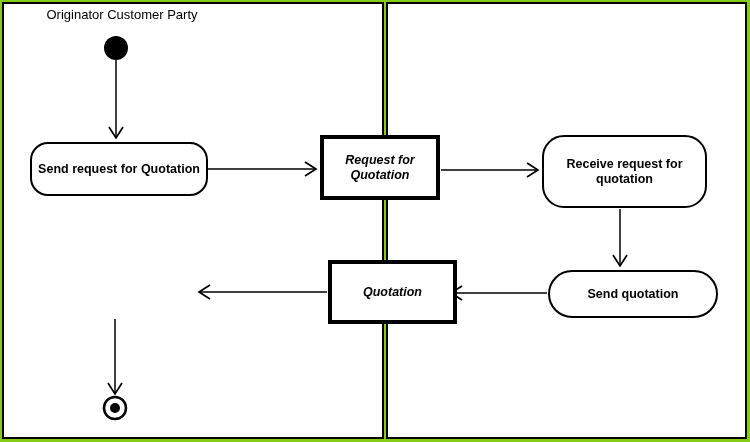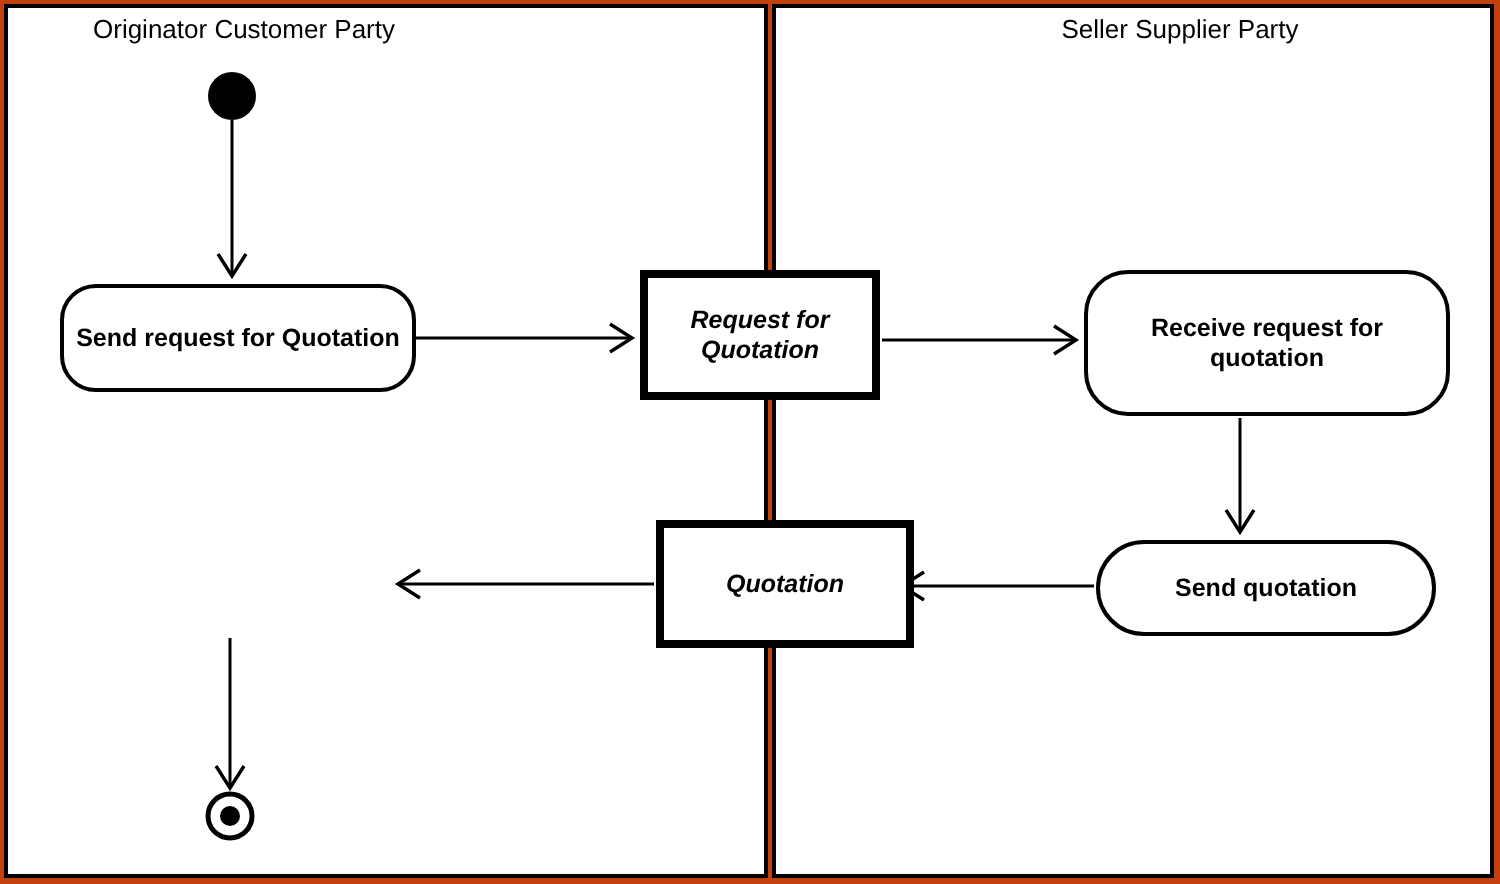--- a/index.html
+++ b/index.html
@@ -5,21 +5,21 @@
   html, body {
     margin: 0;
     padding: 0;
     background: #ffffff;
     font-family: "Liberation Sans", sans-serif;
   }
   .diagram {
     position: relative;
     width: 750px;
     height: 442px;
-    background: #c2410c;
+    background: #84cc16;
     overflow: hidden;
   }
   
   .lane {
     position: absolute;
     top: 2px;
     height: 437px;
     border: 2px solid #000000;
     box-sizing: border-box;
     background: #ffffff;
@@ -63,35 +63,34 @@
     border: 2.5px solid #000000;
   }
   .node.object {
     border: 4px solid #000000;
     font-style: italic;
   }
   .nowrap { white-space: nowrap; }
 
   .n-send-request      { left: 30px;  top: 142px; width: 178px; height: 54px; border-radius: 18px; }
   .n-request-quotation { left: 320px; top: 135px; width: 120px; height: 65px; }
-  .n-receive-request   { left: 542px; top: 135px; width: 183px; height: 73px; border-radius: 22px; padding: 0 2px; }
+  .n-receive-request   { left: 542px; top: 135px; width: 165px; height: 73px; border-radius: 22px; padding: 0 2px; }
   .n-send-quotation    { left: 548px; top: 270px; width: 170px; height: 48px; border-radius: 24px; }
   .n-quotation         { left: 328px; top: 260px; width: 129px; height: 64px; }
   .n-receive-quotation { left: 34px;  top: 265px; width: 161px; height: 53px; border-radius: 20px; }
 </style>
 </head>
 <body>
 
 <div class="diagram">
 
   <div class="lane lane-left"></div>
   <div class="lane lane-right"></div>
 
   <div class="lane-title originator">Originator Customer Party</div>
-  <div class="lane-title seller">Seller Supplier Party</div>
 
   <svg class="connectors" viewBox="0 0 750 442">
     <defs>
       <marker id="openArrow" markerUnits="userSpaceOnUse" markerWidth="14" markerHeight="16" refX="12" refY="8" orient="auto">
         <path d="M1,1 L12,8 L1,15" fill="none" stroke="#000000" stroke-width="1.7"></path>
       </marker>
     </defs>
 
     <circle cx="116" cy="48" r="12" fill="#000000"></circle>
 

